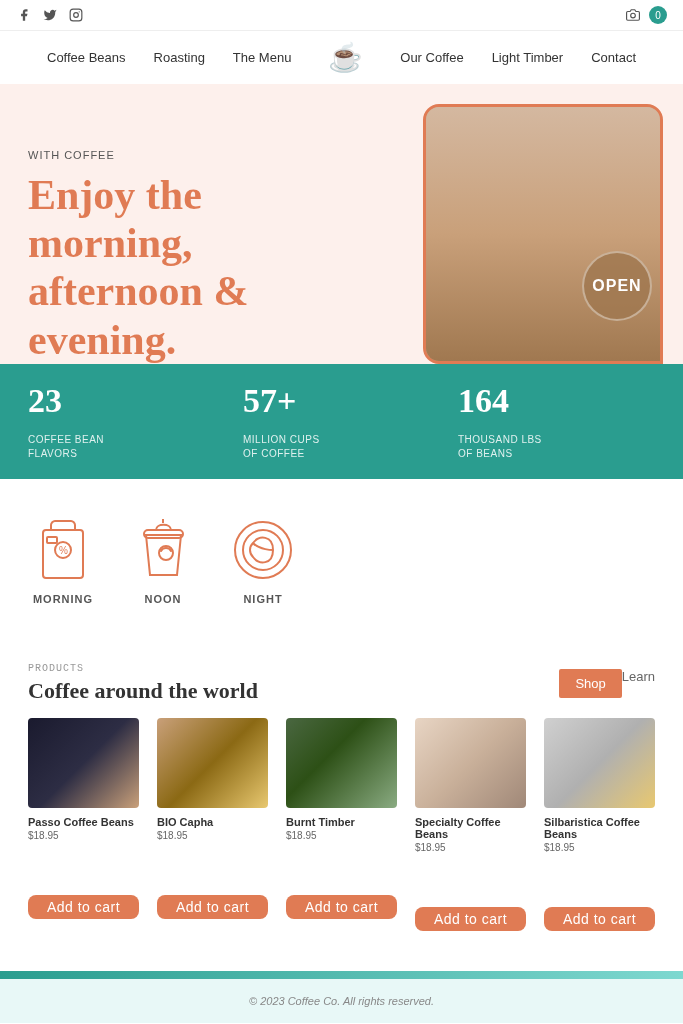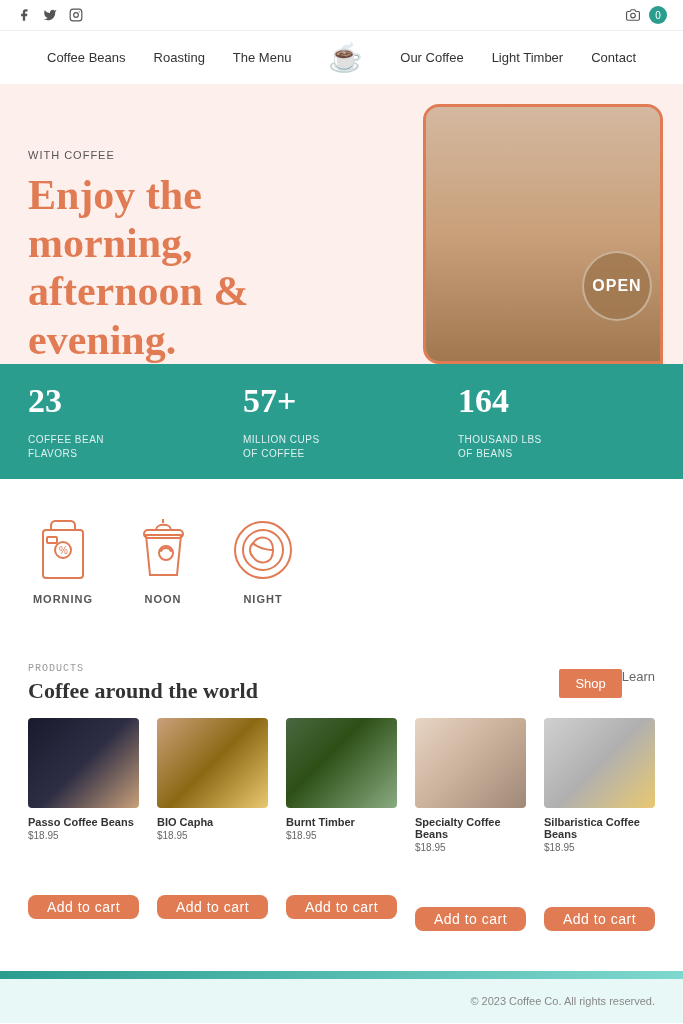--- a/index.html
+++ b/index.html
@@ -124,22 +124,23 @@
     }
 
     
     .footer-strip {
       background: linear-gradient(to right, #2a9d8f, #7ed8d0);
       height: 8px;
       margin-top: 20px;
     }
     .footer-bottom {
       background: #e8f8f7;
-      padding: 16px 28px;
-      text-align: right;
+      padding: 16px 19px;
+      text-align: center;
+      font-style: italic;
     }
     .footer-text { font-size: 11px; color: #888; font-family: sans-serif; }
   </style>
 </head>
 <body>
 
 <div class="top-bar">
   <div class="top-bar-left">
     <span class="social-icon">
       <svg width="14" height="14" viewBox="0 0 24 24" fill="#555">

